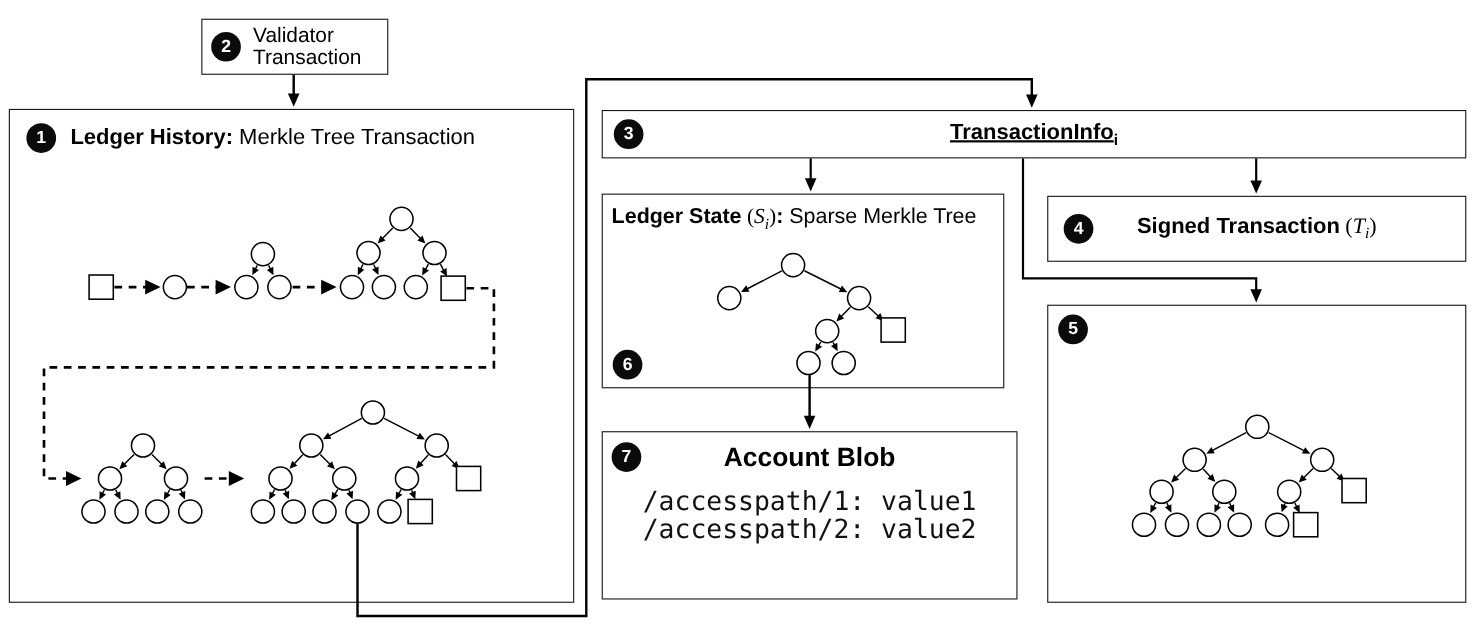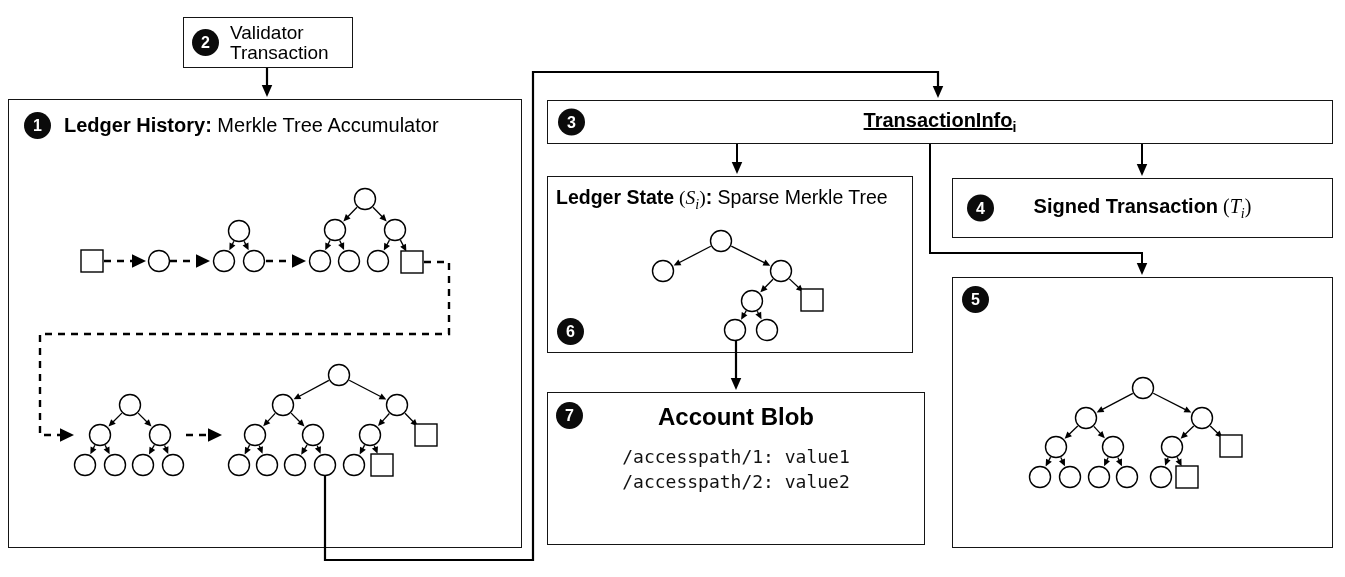--- a/index.html
+++ b/index.html
@@ -36,41 +36,41 @@
   #st-label{position:absolute;left:0;width:100%;top:50%;transform:translateY(-50%);
             text-align:center;font-size:20px;white-space:nowrap;}
 
   #box-event-tree{left:952px;top:277px;width:381px;height:271px;}
   #et-title{position:absolute;left:9px;top:8px;gap:12px;}
 
   #box-account-blob{left:547px;top:392px;width:378px;height:153px;}
   #ab-badge{position:absolute;left:8px;top:9px;}
   #ab-title{margin-top:10px;text-align:center;font-weight:bold;font-size:24px;}
   #ab-code{margin-top:13px;text-align:center;font-family:"DejaVu Sans Mono",monospace;
-           font-size:18px;line-height:25px;color:#111;}
+           font-size:24px;line-height:25px;color:#111;}
 
   #fig{position:absolute;left:0;top:0;pointer-events:none;}
 </style>
 </head>
 <body>
 
 <div class="stage">
 
   <div class="box" id="box-validator">
     <span class="badge">2</span>
     <div class="vtext">
       <div>Validator</div>
       <div>Transaction</div>
     </div>
   </div>
 
   <div class="box" id="box-ledger-history">
     <div class="title-row" id="lh-title">
       <span class="badge">1</span>
-      <span><span class="b">Ledger History:</span><span> Merkle Tree Accumulator</span></span>
+      <span><span class="b">Ledger History:</span><span> Merkle Tree Transaction</span></span>
     </div>
   </div>
 
   <div class="box" id="box-transaction-info">
     <span class="badge" id="ti-badge">3</span>
     <div id="ti-label"><span>TransactionInfo</span><sub class="si">i</sub></div>
   </div>
 
   <div class="box" id="box-ledger-state">
     <div id="ls-title"><span class="b">Ledger State</span><span class="mo"> (</span><span class="mv">S</span><sub class="mi">i</sub><span class="mo">)</span><span class="b">:</span><span> Sparse Merkle Tree</span></div>

